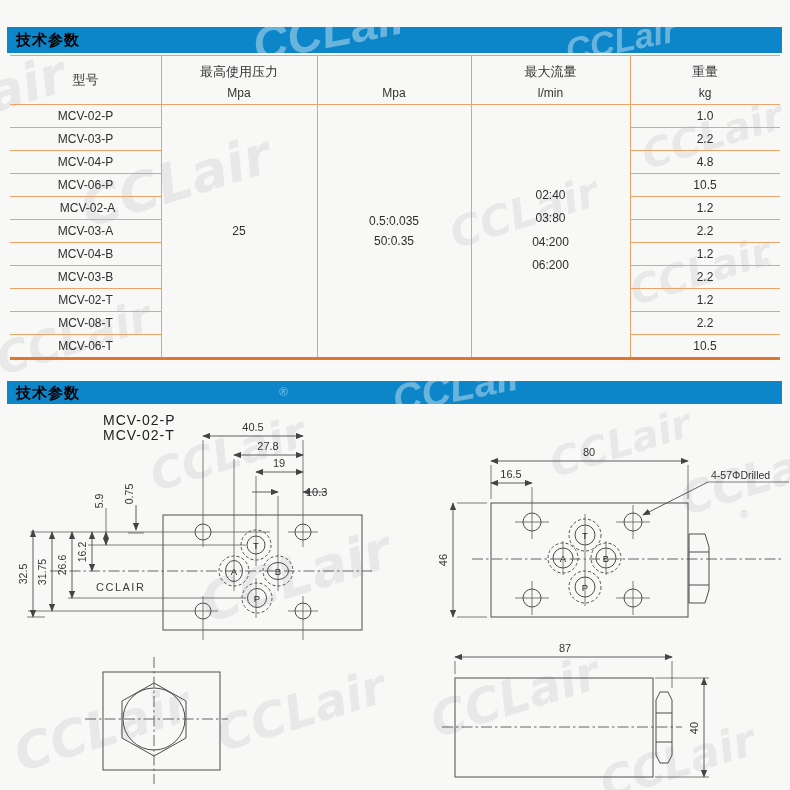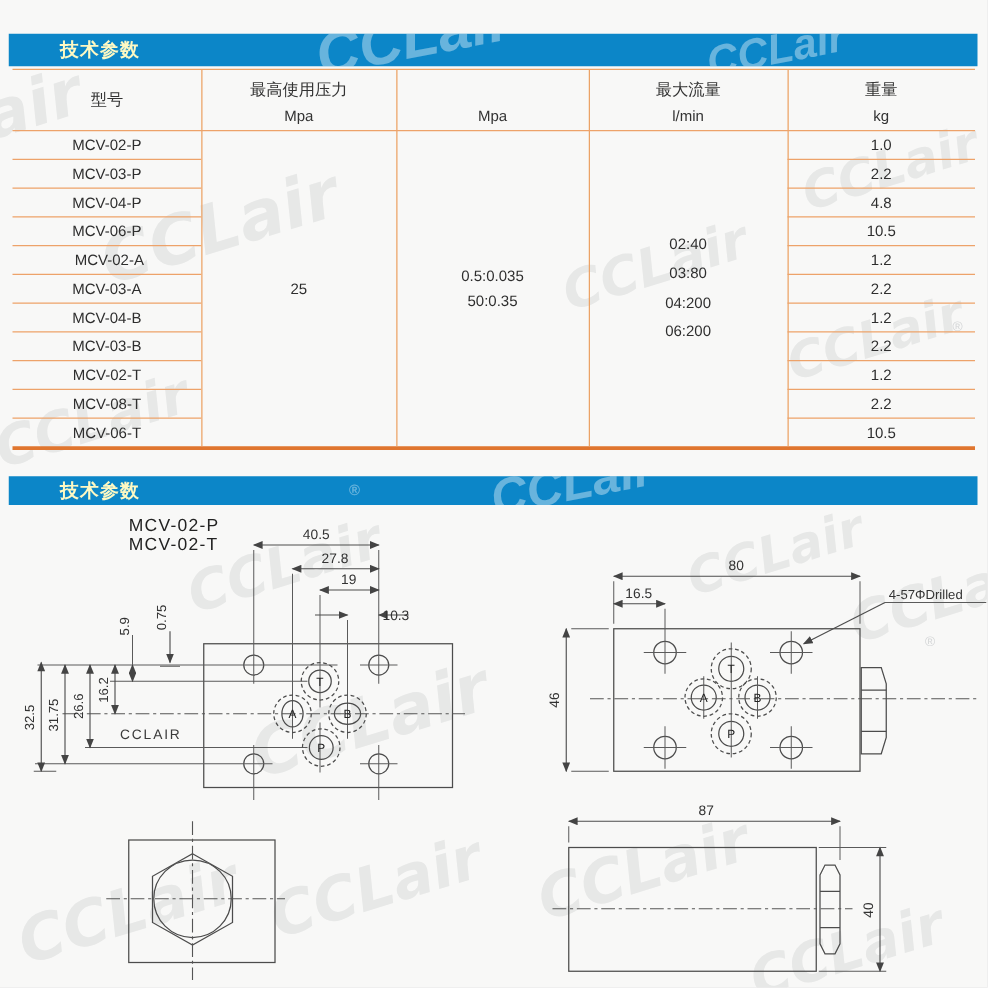--- a/index.html
+++ b/index.html
@@ -7,21 +7,21 @@
         font-family:"Liberation Sans","DejaVu Sans",sans-serif;color:#2e2e2e;}
   
   .wm{position:absolute;font-family:"DejaVu Sans",sans-serif;font-weight:bold;font-style:italic;
       color:rgba(125,132,138,0.14);white-space:nowrap;transform:rotate(-17deg);pointer-events:none;}
   .wm-reg{position:absolute;font-size:11px;color:rgba(125,132,138,0.30);pointer-events:none;}
   
   .bar{position:absolute;left:7px;width:775px;background:#0c86c8;overflow:hidden;}
   .bar1{top:27px;height:26px;}
   .bar2{top:381px;height:23px;}
   .bar-title{position:absolute;left:9px;top:50%;transform:translateY(-50%);
-             color:#fef9c3;font-weight:bold;font-size:15px;letter-spacing:1px;margin-left:32px;}
+             color:#000000;font-weight:bold;font-size:15px;letter-spacing:1px;}
   .bar-wm{position:absolute;font-weight:bold;font-style:italic;color:rgba(255,255,255,0.38);
           transform:rotate(-11deg);white-space:nowrap;}
   
   .ptable{position:absolute;left:10px;top:55px;width:770px;height:301px;
           border-top:1px solid #eba266;border-bottom:3px solid #e0762f;font-size:12px;}
   .vline{position:absolute;top:0;bottom:0;width:1px;background:#eba266;}
   .hline{position:absolute;height:1px;background:#eda26a;}
   .cell{position:absolute;display:flex;align-items:center;justify-content:center;text-align:center;}
   .hdr{font-size:13px;color:#333;}
   .unit{font-size:12px;color:#333;}

